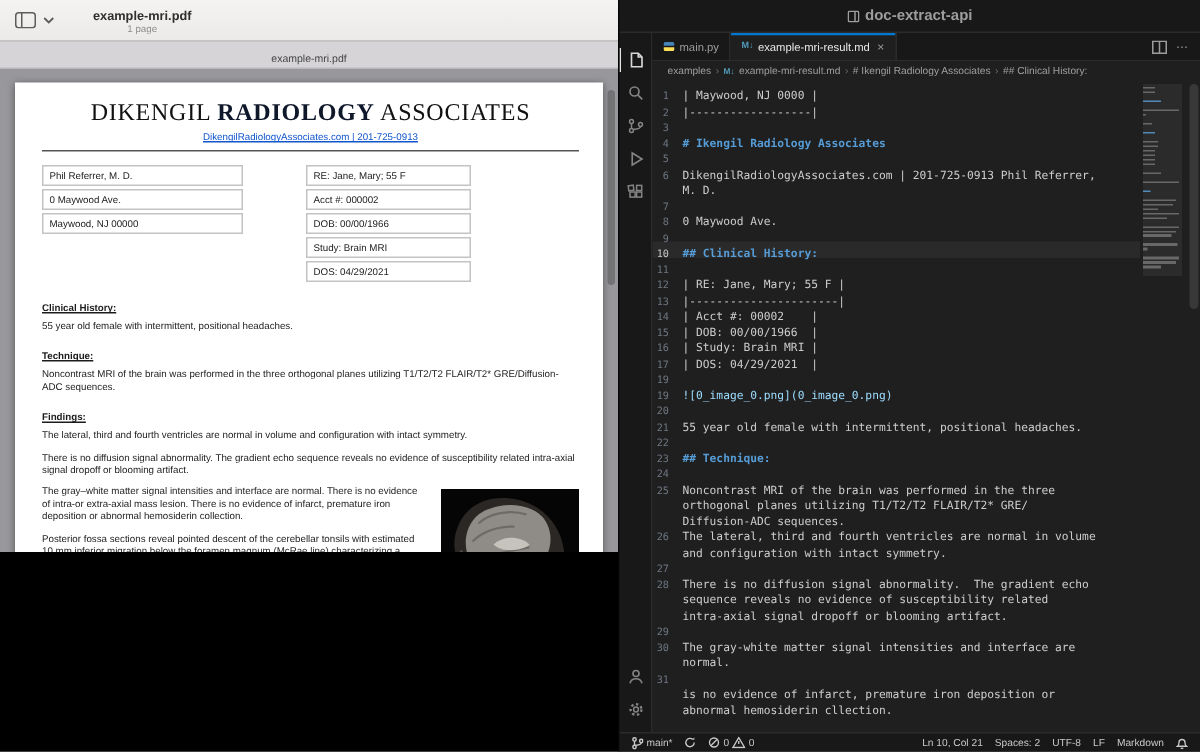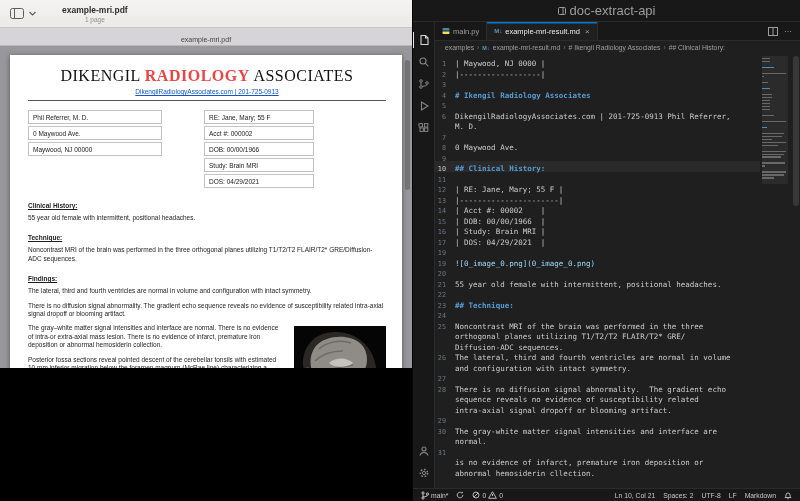--- a/index.html
+++ b/index.html
@@ -19,40 +19,40 @@
     background:#d6d4d7; border-bottom:1px solid #b9b7ba; text-align:center; }
   .pv-tabstrip span { font-size:7px; color:#454545; line-height:17px; }
   .pv-content { position:absolute; left:0; top:46px; width:100%; height:455px; overflow:hidden; }
   .pv-scrollthumb { position:absolute; right:2px; top:14px; width:5px; height:130px;
     background:rgba(50,50,50,.35); border-radius:3px; }
 
   .page { position:absolute; left:10px; top:9px; width:392px; height:620px; background:#ffffff;
     box-shadow:0 1px 5px rgba(0,0,0,.45); padding:12px 16px 0 18px; color:#1c1c1c; }
   .doc-header { text-align:center; font-family:"Liberation Serif", serif; font-size:16px;
     letter-spacing:.5px; color:#111; white-space:nowrap; }
-  .doc-header .w2 { font-weight:bold; color:#ef4444; }
+  .doc-header .w2 { font-weight:bold; color:#0f172a; }
   .doc-contact { text-align:center; font-size:6.5px; color:#1155cc; text-decoration:underline;
     margin-top:3px; padding-bottom:5px; border-bottom:1px solid #555; }
   .addr-row { display:flex; gap:42px; margin-top:9px; }
   .addr-cell { border:1px solid #c3c3c3; font-size:6.5px; padding:2.5px 4px; margin-bottom:2px; color:#222; }
   .addr-left .addr-cell { width:134px; }
   .addr-right .addr-cell { width:110px; }
   .sec-label { font-size:6.5px; font-weight:bold; text-decoration:underline; margin-top:12px; margin-bottom:5px; }
   .page p { font-size:6.5px; line-height:8.4px; margin-bottom:6px; color:#1d1d1d; }
   .mri-float { float:right; width:92px; height:118px; margin:2px 0 4px 10px; background:#050505; }
   .mri-float svg { display:block; width:92px; height:118px; }
   .clear-right { clear:right; }
 
   
   .vscode-pane { position:absolute; left:412px; top:0; width:388px; height:501px;
     background:#1f1f1f; border-left:1px solid #050505; overflow:hidden;
     color:#cccccc; }
   .vc-titlebar { position:absolute; left:0; top:0; width:100%; height:22px; background:#181818;
     border-bottom:1px solid #2b2b2b; display:flex; align-items:center; justify-content:center; gap:4px; }
-  .vc-titlebar span { font-size:13px; color:#9d9d9d; }
+  .vc-titlebar span { font-size:10px; color:#9d9d9d;font-weight:bold; }
   .activity-bar { position:absolute; left:0; top:22px; bottom:13px; width:22px; background:#181818;
     border-right:1px solid #2b2b2b; display:flex; flex-direction:column; align-items:center; padding-top:7px; }
   .ab-icon { width:22px; height:22px; display:flex; align-items:center; justify-content:center; position:relative; }
   .ab-icon.active::before { content:""; position:absolute; left:0; top:3px; bottom:3px; width:1.5px; background:#e7e7e7; }
   .ab-bottom { position:absolute; bottom:4px; left:0; width:22px; display:flex; flex-direction:column; align-items:center; }
   .tab-bar { position:absolute; left:22px; top:22px; right:0; height:19px; background:#181818;
     border-bottom:1px solid #2b2b2b; display:flex; align-items:stretch; }
   .tab { display:flex; align-items:center; gap:3px; padding:0 7px; font-size:7.5px; color:#9d9d9d;
     border-right:1px solid #2b2b2b; background:#181818; white-space:nowrap; }
   .tab.active { background:#1f1f1f; color:#e8e8e8; box-shadow:inset 0 1.5px 0 #0078d4; }

